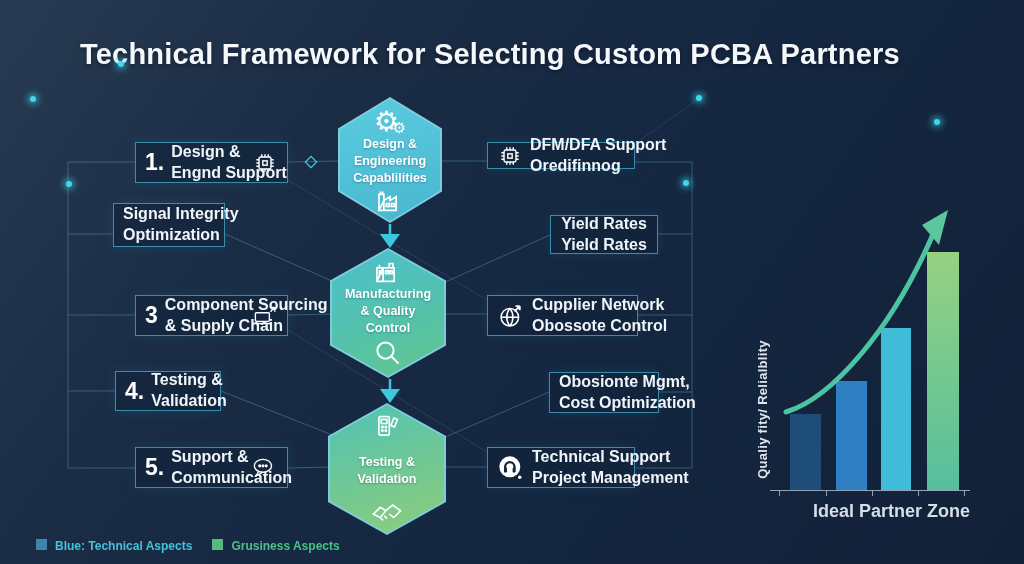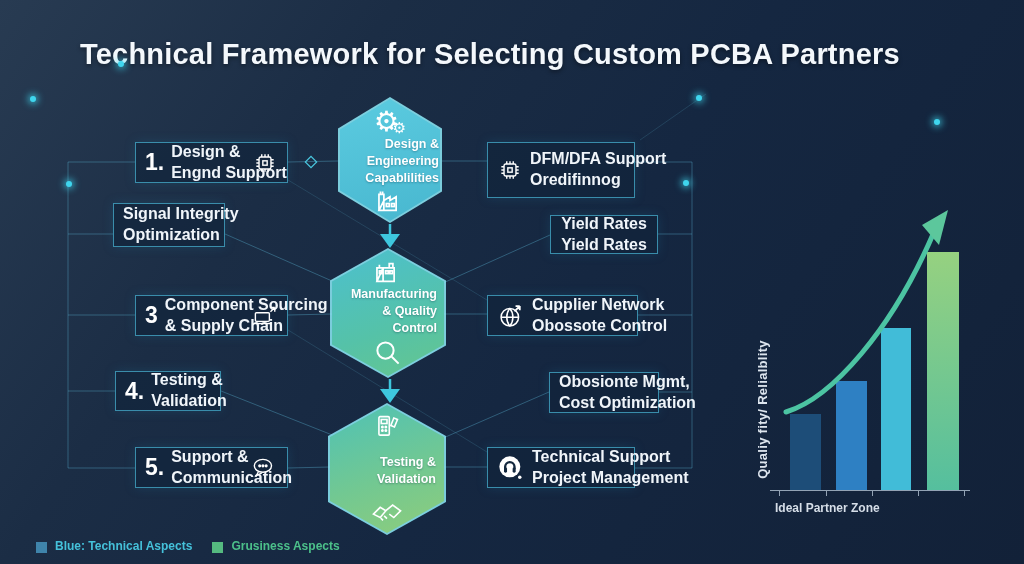--- a/index.html
+++ b/index.html
@@ -38,40 +38,40 @@
   .hex{background:rgba(140,228,242,.85);}
   .hex-inner{position:absolute;inset:2px;}
   .hex1-bg{background:linear-gradient(165deg,#5bcbe0 0%,#48b7cf 100%);}
   .hex2-bg{background:linear-gradient(160deg,#4cc0cf 0%,#55c2a8 60%,#65c68e 100%);}
   .hex3-bg{background:linear-gradient(160deg,#4fc2b6 0%,#72c892 55%,#8ecd7b 100%);}
   .hex-content{
     position:absolute;inset:0;display:flex;flex-direction:column;
     align-items:center;justify-content:space-between;padding:10px 4px;box-sizing:border-box;
   }
   .hlabel{
-    font-size:12.5px;font-weight:700;text-align:right;line-height:1.35;color:#fff;
+    font-size:12.5px;font-weight:700;text-align:center;line-height:1.35;color:#fff;
     text-shadow:0 1px 2px rgba(0,50,70,.35);width:98px;
   }
   .hicon{display:flex;align-items:center;justify-content:center;color:#fff;}
   .gear-glyph{font-family:"DejaVu Sans",sans-serif;color:#fff;line-height:1;}
   
   #chart{position:absolute;left:740px;top:200px;width:284px;height:340px;}
   .bar{position:absolute;bottom:50px;}
   #x-axis{position:absolute;left:30px;top:290px;width:200px;height:1px;background:#93a3b5;}
   .tick{position:absolute;top:291px;width:1px;height:5px;background:#93a3b5;}
   #ylabel{
     position:absolute;left:-78px;top:202px;width:200px;text-align:center;
     transform:rotate(-90deg);font-size:13px;font-weight:600;color:#dde5ee;letter-spacing:.3px;
   }
   #xlabel{
-    position:absolute;left:35px;top:301px;width:195px;text-align:left;
-    font-size:12px;font-weight:600;color:#d6dee8;
+    position:absolute;left:35px;top:301px;width:195px;text-align:right;
+    font-size:18px;font-weight:600;color:#d6dee8;
   }
   #legend{position:absolute;left:36px;top:539px;display:flex;gap:20px;align-items:center;}
-  .legend-item{display:flex;align-items:flex-end;gap:8px;}
+  .legend-item{display:flex;align-items:flex-start;gap:8px;}
   .legend-swatch{width:11px;height:11px;}
   .legend-label{font-size:12px;font-weight:600;}
 </style>
 </head>
 <body>
 
 <div id="root">
 
   <h1 id="page-title">Technical Framework for Selecting Custom PCBA Partners</h1>
 
@@ -241,21 +241,21 @@
       <span class="hicon">
         <svg viewBox="0 0 30 20" width="34" height="24" fill="none" stroke="#fff" stroke-width="1.4">
           <path d="M3 11l6-6 5 3-5 6z"></path>
             <path d="M14 8l6-5 7 5-6 6-4-3"></path>
             <path d="M9.5 14.5l2 2M12.5 12.5l2.5 2.5"></path>
         </svg>
       </span>
     </div>
   </div>
 
-  <div class="box" style="left:487px;top:142px;width:148px;height:56px">
+  <div class="box" style="left:487px;top:142px;width:148px;height:27px">
     <span class="bicon">
       <svg viewBox="0 0 24 24" width="26" height="26" fill="none" stroke="#fff" stroke-width="1.3">
         <rect x="6.5" y="6.5" width="11" height="11" rx="1.5"></rect>
           <rect x="10" y="10" width="4" height="4"></rect>
         <path d="M9 6.5V4M12 6.5V4M15 6.5V4M9 20v-2.5M12 20v-2.5M15 20v-2.5M6.5 9H4M6.5 12H4M6.5 15H4M20 9h-2.5M20 12h-2.5M20 15h-2.5"></path>
       </svg>
     </span>
     <div class="lines">
       <div class="bl">DFM/DFA Support</div>
       <div class="bl">Oredifinnog</div>

